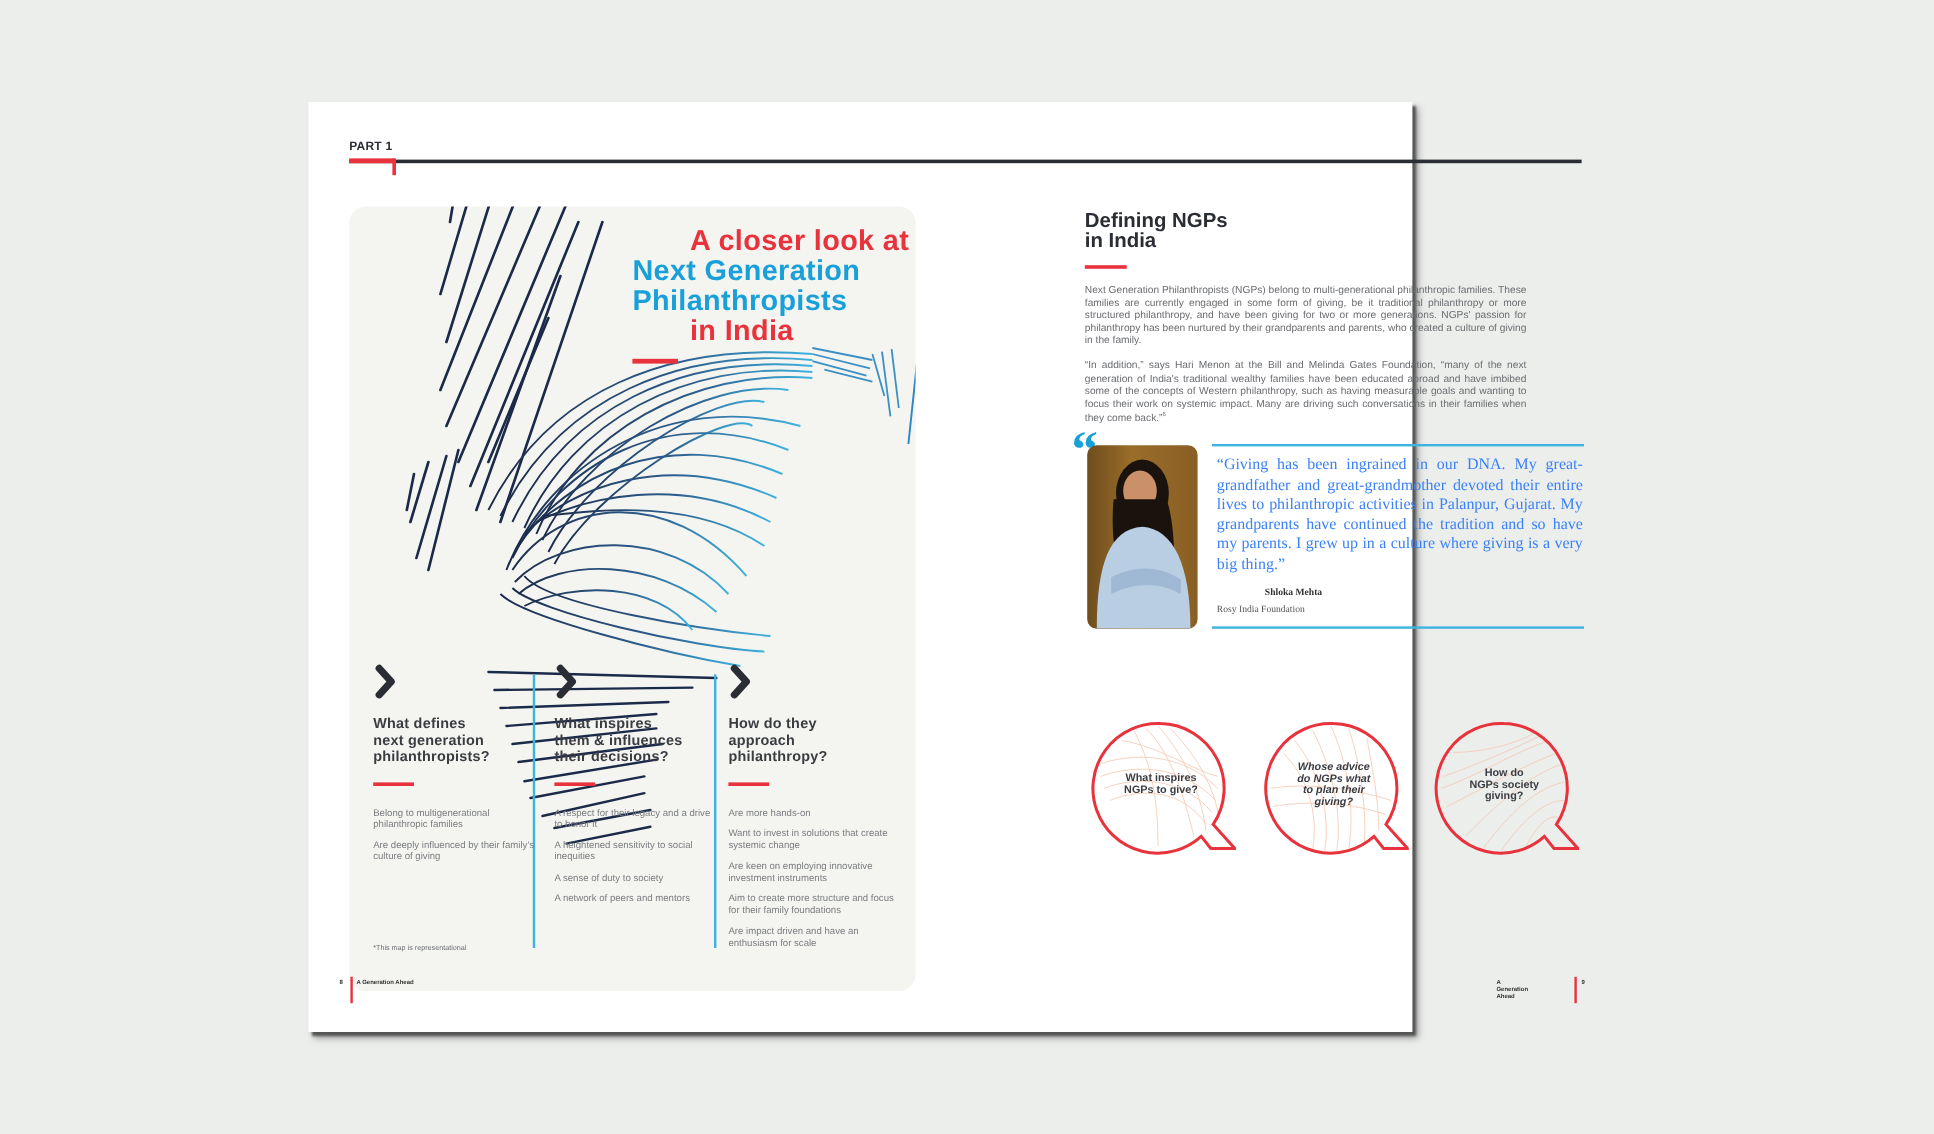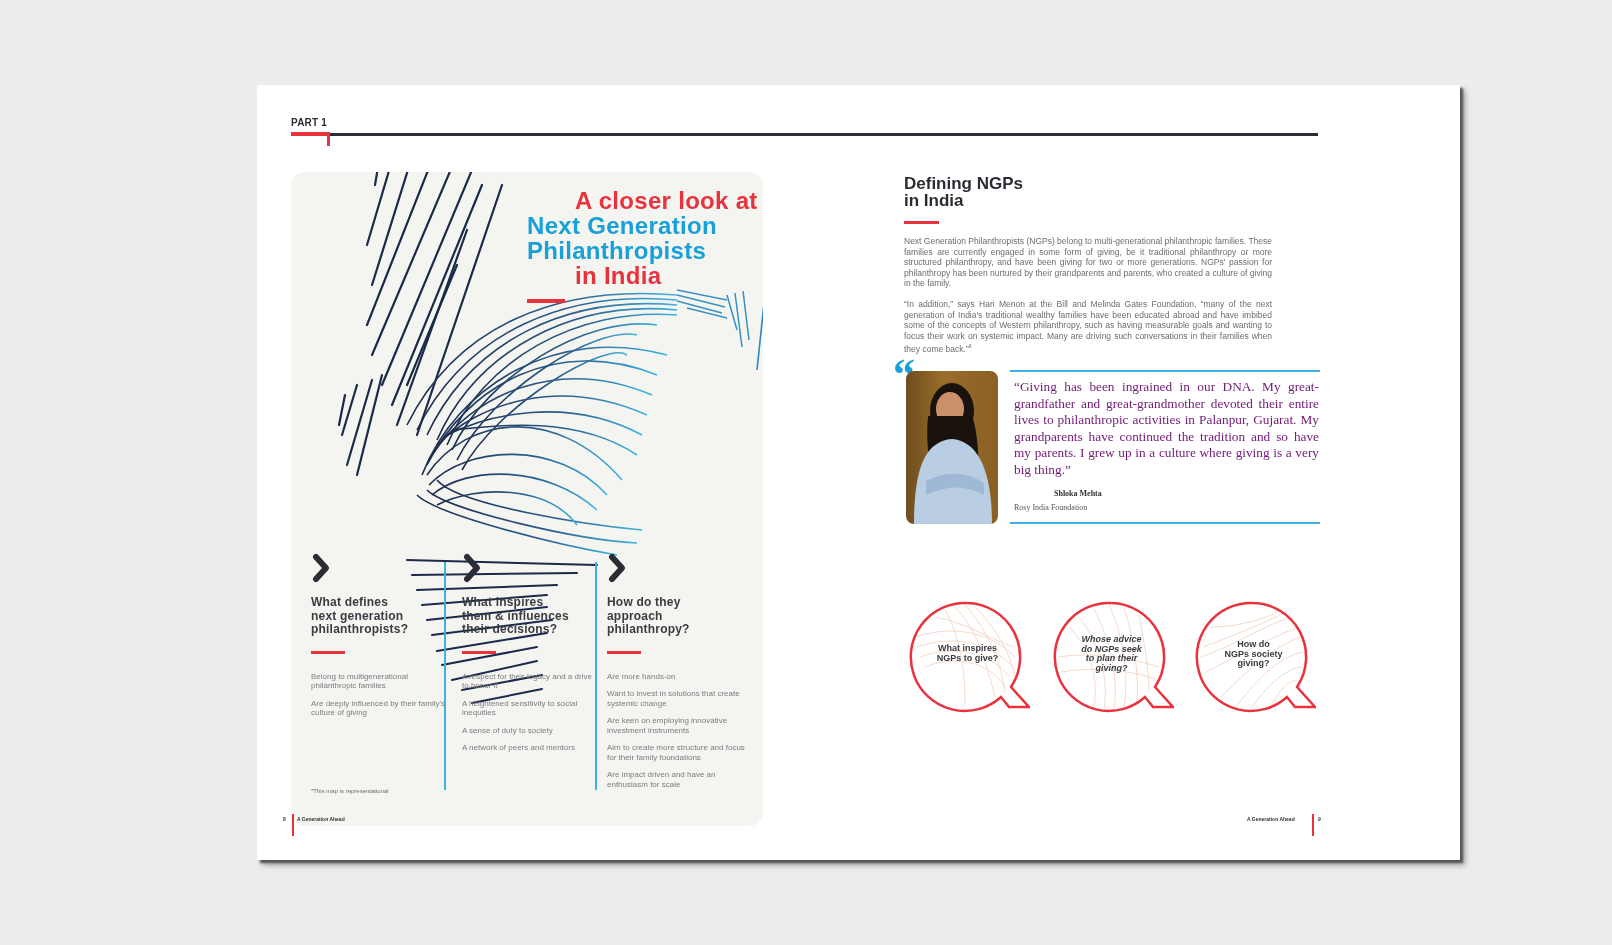--- a/index.html
+++ b/index.html
@@ -1,17 +1,17 @@
 <!DOCTYPE html>
 <html><head>
 <meta charset="utf-8">
 <style>
   html, body { margin:0; padding:0; }
   body { width:1612px; height:945px; background:#eceeec; position:relative; overflow:hidden; font-family:"Liberation Sans", sans-serif; }
-  .spread { position:absolute; left:257px; top:85px; width:1203px; height:775px; background:#ffffff; box-shadow:3px 3px 2px #555, 5px 5px 6px rgba(0,0,0,0.35); }
+  .spread { position:absolute; left:257px; top:85px; width:920px; height:775px; background:#ffffff; box-shadow:3px 3px 2px #555, 5px 5px 6px rgba(0,0,0,0.35); }
   .abs { position:absolute; }
   .part-label { left:34px; top:32px; font-size:10px; font-weight:bold; color:#2a2d33; letter-spacing:0.2px; }
   .hdr-line { left:34px; top:48px; width:1027px; height:3px; background:#2a2d33; }
   .hdr-red { left:34px; top:47px; width:38px; height:4px; background:#e8323c; }
   .hdr-red-tick { left:70px; top:47px; width:3px; height:14px; background:#e8323c; }
 
   .card { left:34px; top:87px; width:472px; height:654px; background:#f4f5f1; border-radius:14px; overflow:hidden; }
   .map-svg { position:absolute; left:-34px; top:-87px; width:560px; height:741px; }
   .title { left:236px; top:16px; font-size:24px; font-weight:bold; line-height:25px; letter-spacing:0.3px; }
   .title .red { color:#e8323c; display:block;margin-left:48px; }
@@ -33,21 +33,21 @@
   .footer-r-bar { left:1055px; top:729px; width:2px; height:22px; background:#e8323c; }
   .footer-r-num { left:1061px; top:731px; font-size:5px; font-weight:bold; color:#333; }
 
   .r-title { left:647px; top:90px; font-size:17px; font-weight:bold; color:#2a2d33; line-height:17px; }
   .r-title-bar { left:647px; top:136px; width:35px; height:3px; background:#e8323c; }
   .r-para { left:647px; width:368px; font-size:8.5px; line-height:10.5px; color:#6a6c70; text-align:justify; }
   .q-mark { left:636px; top:270px; font-family:"Liberation Serif", serif; font-size:44px; font-weight:bold; color:#1aa0d8; line-height:40px; }
   .photo { left:649px; top:286px; width:92px; height:153px; border-radius:8px; overflow:hidden; background:linear-gradient(90deg,#6e4d1e 0%,#9a6d2a 40%,#8a5f24 100%); }
   .q-line-top { left:753px; top:285px; width:310px; height:1.5px; background:#3fb3e0; }
   .q-line-bot { left:753px; top:437px; width:310px; height:1.5px; background:#3fb3e0; }
-  .q-text { left:757px; top:294px; width:305px; font-family:"Liberation Serif", serif; font-size:13.3px; line-height:16.6px; color:#701a75; text-align:justify; }
+  .q-text { left:757px; top:294px; width:305px; font-family:"Liberation Serif", serif; font-size:13.3px; line-height:16.6px; color:#3b82f6; text-align:justify; }
   .q-name { left:757px; top:404px; font-family:"Liberation Serif", serif; font-size:8px; font-weight:bold; color:#333;padding-left:40px; }
   .q-org { left:757px; top:418px; font-family:"Liberation Serif", serif; font-size:8px; color:#555; }
   .bubble { width:125px; height:118px; }
   .bubble-label { position:absolute; left:0; width:125px; text-align:center; font-size:9px; font-weight:bold; color:#3a3c42; line-height:9.5px; }
 </style>
 </head>
 <body>
 
 <div class="spread">
 
@@ -266,21 +266,21 @@
         <path d="M60 8 C75 40 80 80 75 110"></path>
           <path d="M75 10 C85 40 90 80 88 105"></path>
           <path d="M90 18 C95 45 100 70 100 95"></path>
         <path d="M10 60 C40 55 80 60 110 70"></path>
           <path d="M12 75 C40 70 80 72 106 82"></path>
       </g>
       <path d="M62 6 A54 54 0 1 0 96 100 L104 110 L124 110 L106 90 A54 54 0 0 0 62 6 Z" fill="none" stroke="#e8323c" stroke-width="2.5"></path>
     </svg>
     <div class="bubble-label" style="top:38px;">
       <div>Whose advice</div>
-      <div>do NGPs seek</div>
+      <div>do NGPs what</div>
       <div>to plan their</div>
       <div>giving?</div>
     </div>
   </div>
 
   <div class="abs bubble" style="left:934px; top:512px;">
     <svg width="125" height="118" viewBox="0 0 125 118">
       <g stroke="#f3c9b4" stroke-width="0.7" fill="none">
         <path d="M10 60 C40 50 70 30 100 20"></path>
           <path d="M12 50 C40 40 75 25 95 15"></path>

